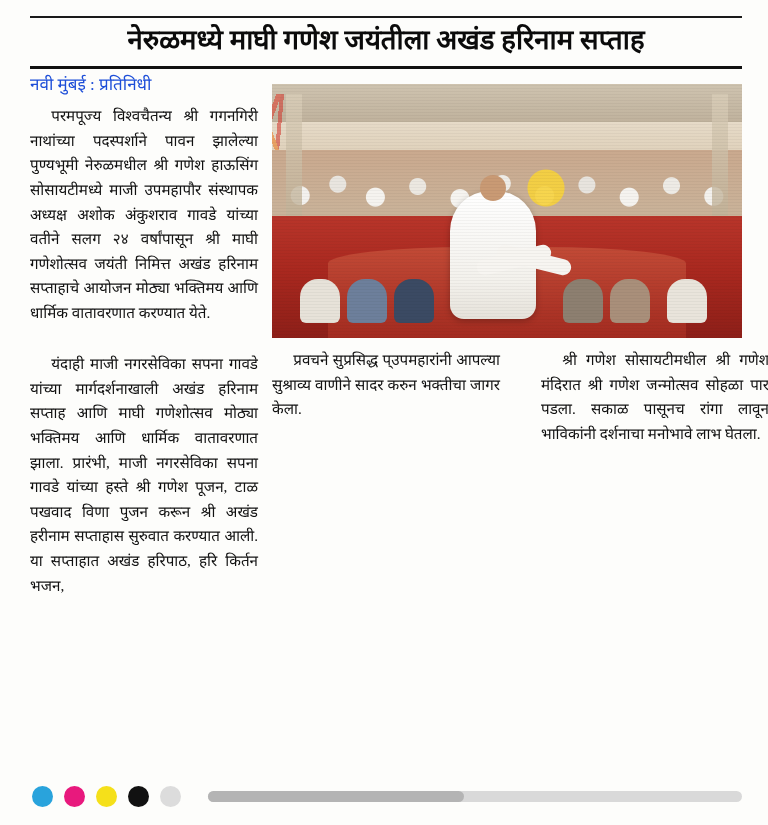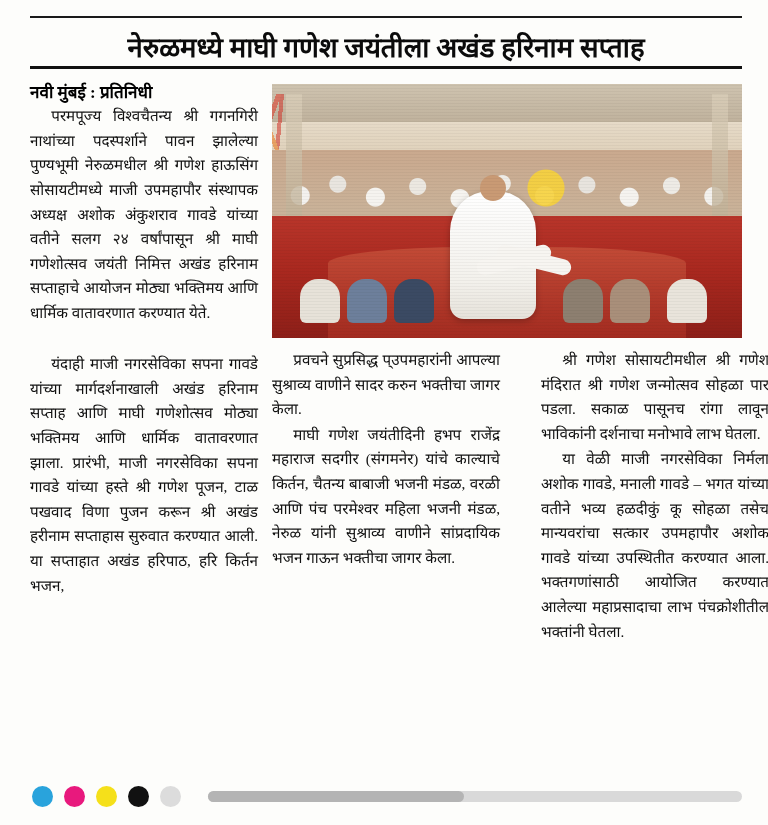--- a/index.html
+++ b/index.html
@@ -34,39 +34,38 @@
     top: 24px;
     width: 712px;
     text-align: center;
     font-family: "Liberation Serif", serif;
     font-weight: bold;
     font-size: 27.5px;
     letter-spacing: 0px;
     color: #0b0b0b;
     line-height: 1.18;
     white-space: nowrap;
-    margin-top: 8px;
   }
   .headline-rule {
     position: absolute;
     left: 30px;
     top: 66px;
     width: 712px;
     height: 3px;
     background: #111111;
   }
   .byline {
     position: absolute;
     left: 30px;
-    top: 80px;
+    top: 72px;
     width: 240px;
     font-family: "Liberation Serif", serif;
-    font-weight: bold;
+    font-weight: normal;
     font-size: 17px;
-    color: #000000;
+    color: #1d4ed8;
   }
 
   
   .photo {
     position: absolute;
     left: 272px;
     top: 84px;
     width: 470px;
     height: 254px;
     overflow: hidden;
@@ -267,26 +266,24 @@
   <div class="col" id="col1">
     <p class="first">परमपूज्य विश्वचैतन्य श्री गगनगिरी नाथांच्या पदस्पर्शाने पावन झालेल्या पुण्यभूमी नेरुळमधील श्री गणेश हाऊसिंग सोसायटीमध्ये माजी उपमहापौर संस्थापक अध्यक्ष अशोक अंकुशराव गावडे यांच्या वतीने सलग २४ वर्षांपासून श्री माघी गणेशोत्सव जयंती निमित्त अखंड हरिनाम सप्ताहाचे आयोजन मोठ्या भक्तिमय आणि धार्मिक वातावरणात करण्यात येते.</p>
   </div>
 
   <div class="col" id="col1b">
     <p class="first">यंदाही माजी नगरसेविका सपना गावडे यांच्या मार्गदर्शनाखाली अखंड हरिनाम सप्ताह आणि माघी गणेशोत्सव मोठ्या भक्तिमय आणि धार्मिक वातावरणात झाला. प्रारंभी, माजी नगरसेविका सपना गावडे यांच्या हस्ते श्री गणेश पूजन, टाळ पखवाद विणा पुजन करून श्री अखंड हरीनाम सप्ताहास सुरुवात करण्यात आली. या सप्ताहात अखंड हरिपाठ, हरि किर्तन भजन,</p>
   </div>
 
   <div class="col" id="col2">
     <p>प्रवचने सुप्रसिद्ध प्उपमहारांनी आपल्या सुश्राव्य वाणीने सादर करुन भक्तीचा जागर केला.</p>
-    <p>माघी गणेश जयंतीदिनी हभप राजेंद्र महाराज सदगीर (संगमनेर) यांचे काल्याचे किर्तन, चैतन्य बाबाजी भजनी मंडळ, वरळी आणि पंच परमेश्वर महिला भजनी मंडळ, नेरुळ यांनी सुश्राव्य वाणीने सांप्रदायिक भजन गाऊन भक्तीचा जागर केला.</p>
   </div>
 
   <div class="col" id="col3">
     <p>श्री गणेश सोसायटीमधील श्री गणेश मंदिरात श्री गणेश जन्मोत्सव सोहळा पार पडला. सकाळ पासूनच रांगा लावून भाविकांनी दर्शनाचा मनोभावे लाभ घेतला.</p>
-    <p>या वेळी माजी नगरसेविका निर्मला अशोक गावडे, मनाली गावडे – भगत यांच्या वतीने भव्य हळदीकुं कू सोहळा तसेच मान्यवरांचा सत्कार उपमहापौर अशोक गावडे यांच्या उपस्थितीत करण्यात आला. भक्तगणांसाठी आयोजित करण्यात आलेल्या महाप्रसादाचा लाभ पंचक्रोशीतील भक्तांनी घेतला.</p>
   </div>
 
   <div class="dots">
     <div class="dot" id="dot0" style="background: rgb(41, 163, 220);"></div>
     <div class="dot" id="dot1" style="background: rgb(232, 25, 125);"></div>
     <div class="dot" id="dot2" style="background: rgb(245, 224, 26);"></div>
     <div class="dot" id="dot3" style="background: rgb(17, 17, 17);"></div>
     <div class="dot" id="dot4" style="background: rgb(220, 220, 220);"></div>
   </div>
 

